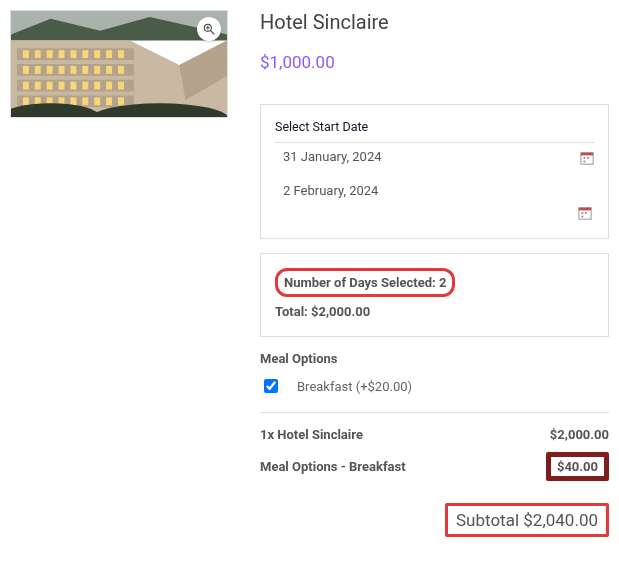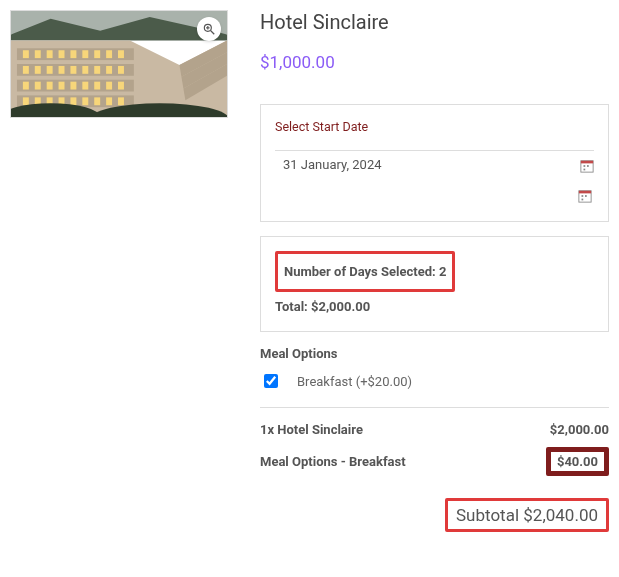--- a/index.html
+++ b/index.html
@@ -50,24 +50,24 @@
     color: #8b5cf6;
     margin-bottom: 32px;
   }
   .box {
     border: 1px solid #ddd;
     padding: 14px 14px;
     margin-bottom: 14px;
   }
   .field-label {
     font-size: 12.5px;
-    color: #7f1d1d;
+    color: #0f172a;
     margin-bottom: 6px;
     border-bottom: 1px solid #ddd;
-    padding-bottom: 16px;
+    padding-bottom: 8px;
   }
   .date-row {
     display:flex;
     align-items:center;
     justify-content:space-between;
     margin-bottom: 16px;
     gap: 6px;
   }
   .date-row:last-child { margin-bottom: 0; }
   .date-value {
@@ -79,22 +79,22 @@
   .cal-icon-below { margin-top:6px; text-align:right; padding-right:2px; }
   .summary-line {
     font-size: 13px;
     font-weight: 700;
     color: #555;
     margin-bottom: 3px;
   }
   .hl-red {
     border: 3px solid #e03a3a;
     display:inline-block;
-    padding: 10px 6px;
-    border-radius: 2px;
+    padding: 4px 6px;
+    border-radius: 12px;
   }
   .meal-section { margin: 6px 0 16px 0; }
   .meal-heading {
     font-size: 13px;
     font-weight: 700;
     color: #555;
     margin-bottom: 10px;
   }
   .meal-option {
     display:flex;
@@ -228,20 +228,23 @@
               <rect x="1" y="2" width="14" height="13" fill="#fff" stroke="#888"></rect>
               <rect x="1" y="2" width="14" height="3" fill="#c24a4a"></rect>
               <rect x="4" y="7" width="2" height="2" fill="#888"></rect>
               <rect x="8" y="7" width="2" height="2" fill="#888"></rect>
               <rect x="4" y="11" width="2" height="2" fill="#888"></rect>
             </svg>
         </span>
       </div>
 
       <div class="end-block">
+        <div>
+          <span class="date-value">2 February, 2024</span>
+        </div>
         <div class="cal-icon-below">
           <span class="cal-icon" style="display:inline-block">
             <svg viewBox="0 0 16 16">
                 <rect x="1" y="2" width="14" height="13" fill="#fff" stroke="#888"></rect>
                 <rect x="1" y="2" width="14" height="3" fill="#c24a4a"></rect>
                 <rect x="4" y="7" width="2" height="2" fill="#888"></rect>
                 <rect x="8" y="7" width="2" height="2" fill="#888"></rect>
                 <rect x="4" y="11" width="2" height="2" fill="#888"></rect>
               </svg>
           </span>

